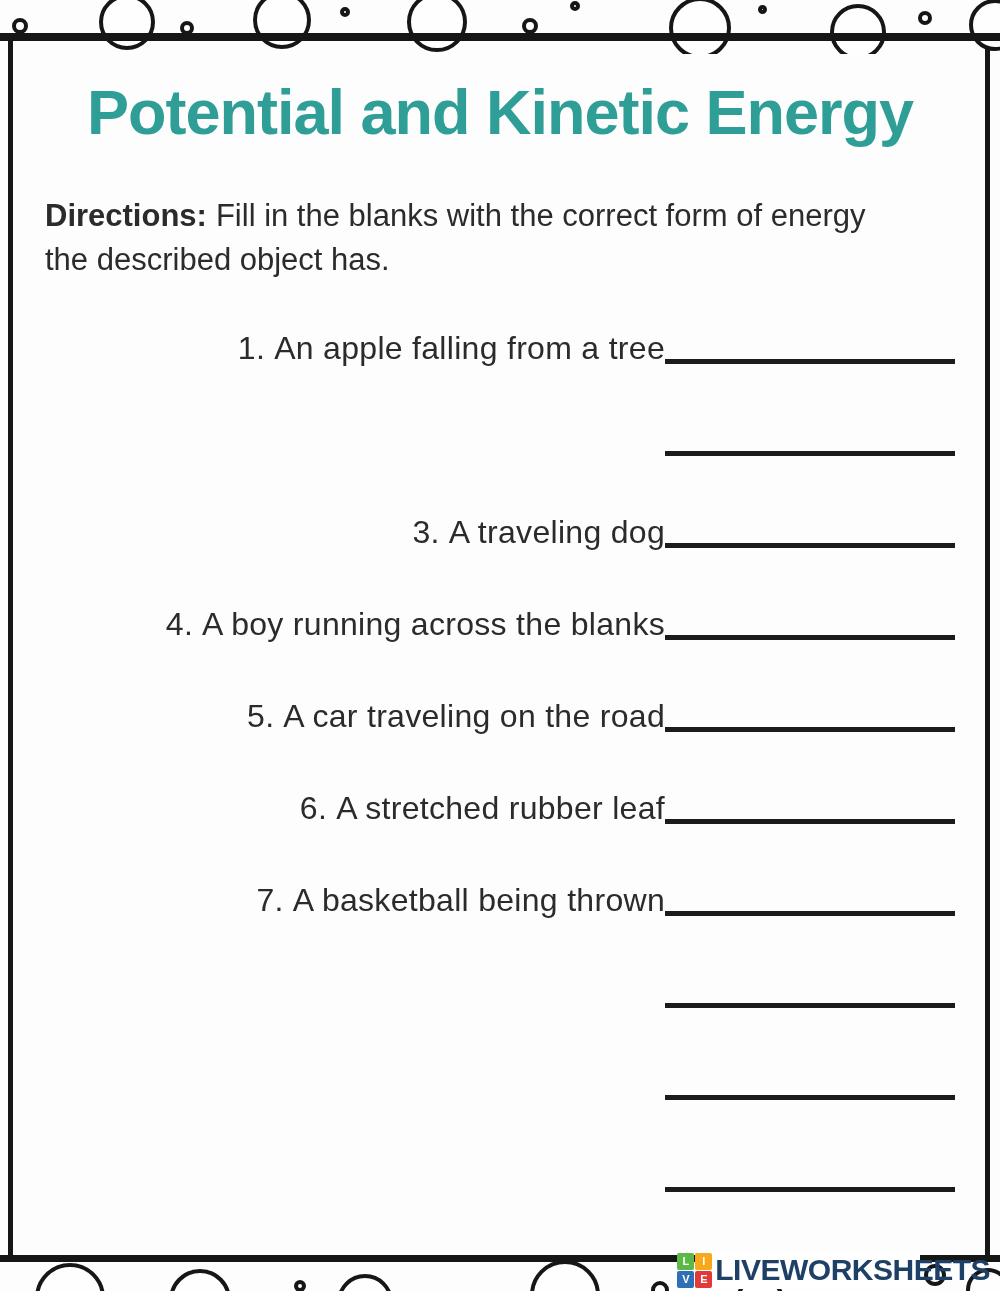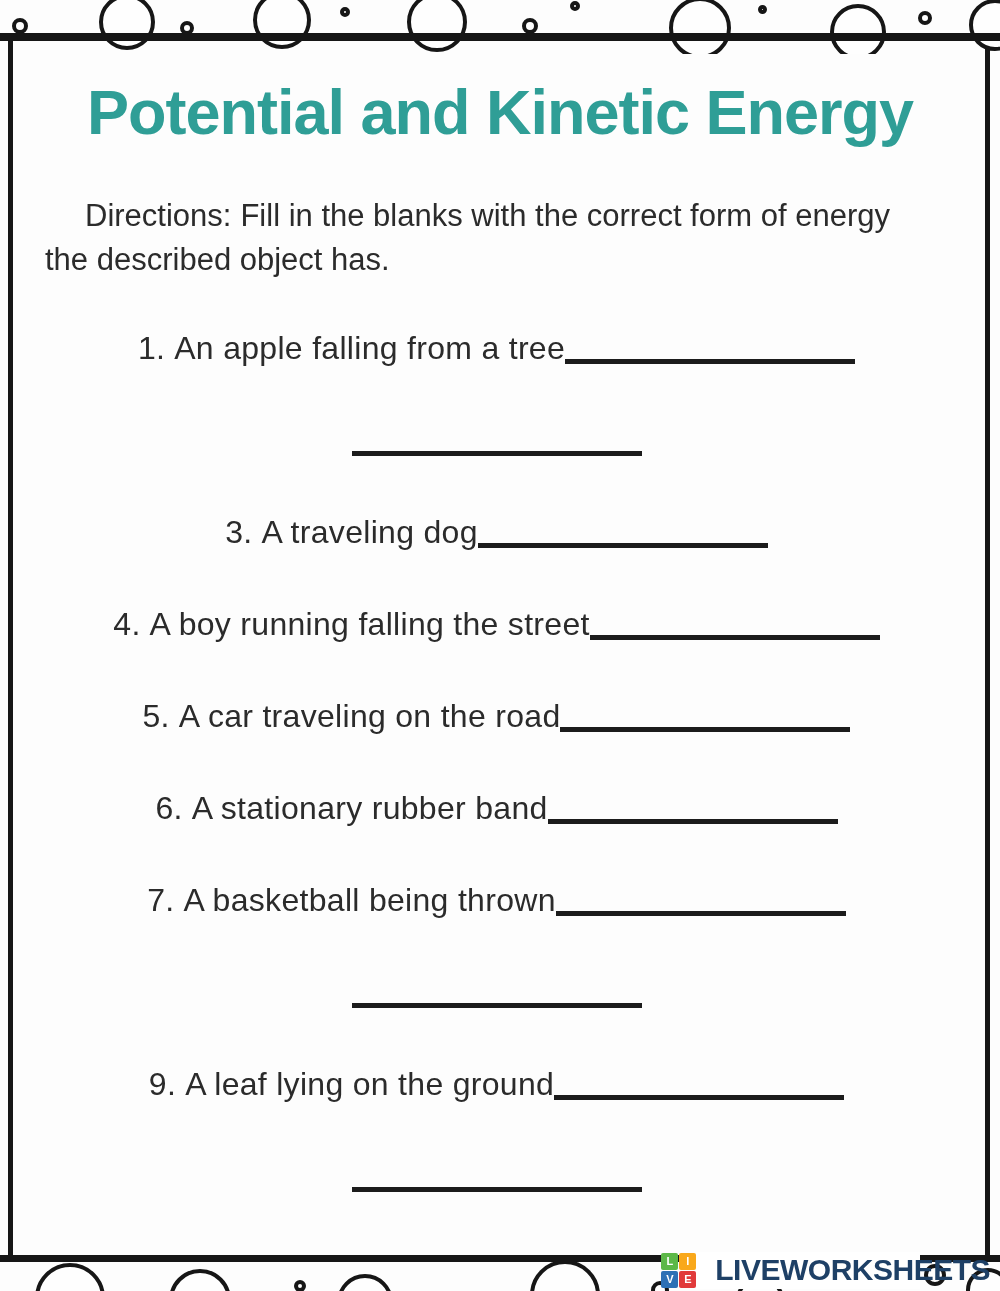--- a/index.html
+++ b/index.html
@@ -32,26 +32,26 @@
     position:absolute;top:76px;left:0;right:0;margin:0;
     text-align:center;
     font-size:63px;font-weight:700;letter-spacing:-1px;
     color:#2f9e96;z-index:3;
   }
   
   .directions{
     position:absolute;top:194px;left:45px;width:860px;margin:0;
     font-size:31px;line-height:1.43;color:#2b2b2b;z-index:3;
   }
-  .directions .dir-label{font-weight:400;margin-left:40px;}
+  .directions .dir-label{font-weight:700;}
   .directions .dir-text{margin-left:9px;}
   
   .rows{position:absolute;top:302px;left:0;right:0;z-index:3;}
   .row{
-    display:flex;justify-content:center;align-items:center;
+    display:flex;justify-content:flex-end;align-items:center;
     height:92px;padding:0 45px 0 38px;
   }
   .q{font-size:32px;color:#2b2b2b;letter-spacing:.3px;white-space:nowrap;}
   .q .txt{margin-left:9px;}
   .blank{
     width:290px;height:26px;flex:0 0 290px;
     border-bottom:5px solid #1c1c1c;
   }
   
   .footer-bg{
@@ -69,21 +69,21 @@
   .logo-cell{
     display:flex;align-items:center;justify-content:center;
     color:#ffffff;font-size:11px;font-weight:700;border-radius:2px;
   }
   .sq-l{background:#5cb847;}
   .sq-i{background:#f9a81b;}
   .sq-v{background:#2d70b5;}
   .sq-e{background:#e13a3b;}
   .brand{
     font-size:30px;font-weight:800;letter-spacing:-.5px;
-    color:#1e4066;white-space:nowrap;margin-left:16px;
+    color:#1e4066;white-space:nowrap;
   }
 </style>
 </head>
 <body>
 
 <div class="sheet">
 
   <div class="deco deco-top">
     <div class="bubble" style="left:12px;top:18px;width:16px;height:16px;"></div>
     <div class="bubble" style="left:99px;top:-6px;width:56px;height:56px;"></div>
@@ -117,45 +117,44 @@
     <div class="row">
       <div class="blank"></div>
     </div>
 
     <div class="row">
       <div class="q"><span>3.</span><span class="txt">A traveling dog</span></div>
       <div class="blank"></div>
     </div>
 
     <div class="row">
-      <div class="q"><span>4.</span><span class="txt">A boy running falling the street</span></div>
+      <div class="q"><span>4.</span><span class="txt">A boy running across the blanks</span></div>
       <div class="blank"></div>
     </div>
 
     <div class="row">
       <div class="q"><span>5.</span><span class="txt">A car traveling on the road</span></div>
       <div class="blank"></div>
     </div>
 
     <div class="row">
-      <div class="q"><span>6.</span><span class="txt">A stationary rubber band</span></div>
+      <div class="q"><span>6.</span><span class="txt">A stretched rubber leaf</span></div>
       <div class="blank"></div>
     </div>
 
     <div class="row">
       <div class="q"><span>7.</span><span class="txt">A basketball being thrown</span></div>
       <div class="blank"></div>
     </div>
 
     <div class="row">
       <div class="blank"></div>
     </div>
 
     <div class="row">
-      <div class="q"><span>9.</span><span class="txt">A leaf lying on the ground</span></div>
       <div class="blank"></div>
     </div>
 
     <div class="row">
       <div class="blank"></div>
     </div>
 
   </div>
 
   <div class="deco deco-bottom">

